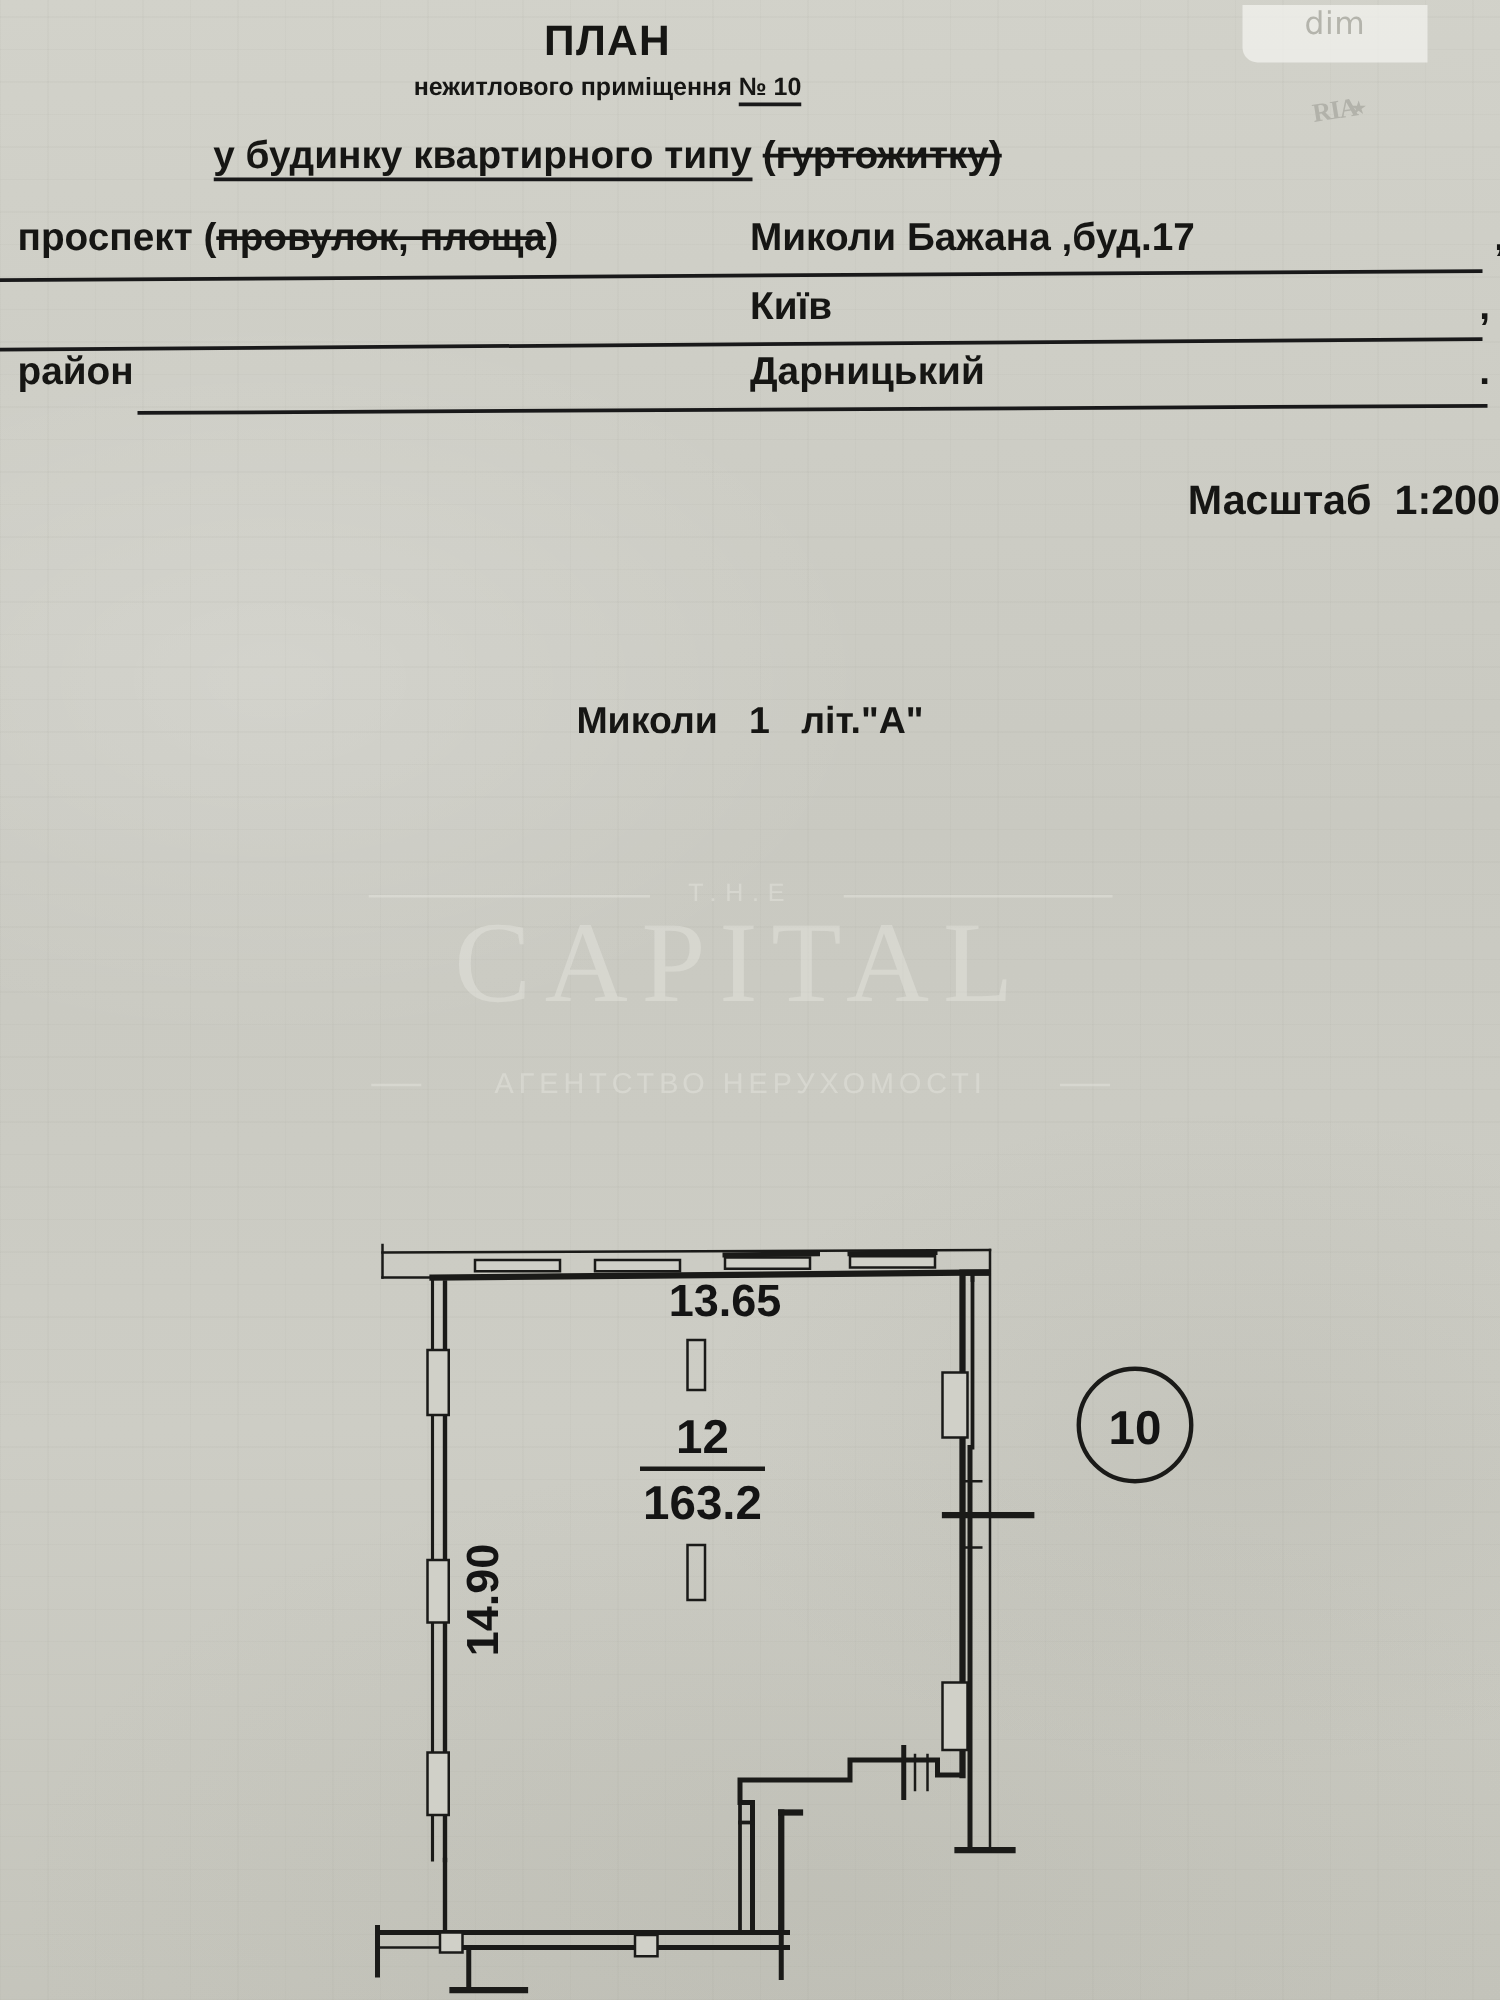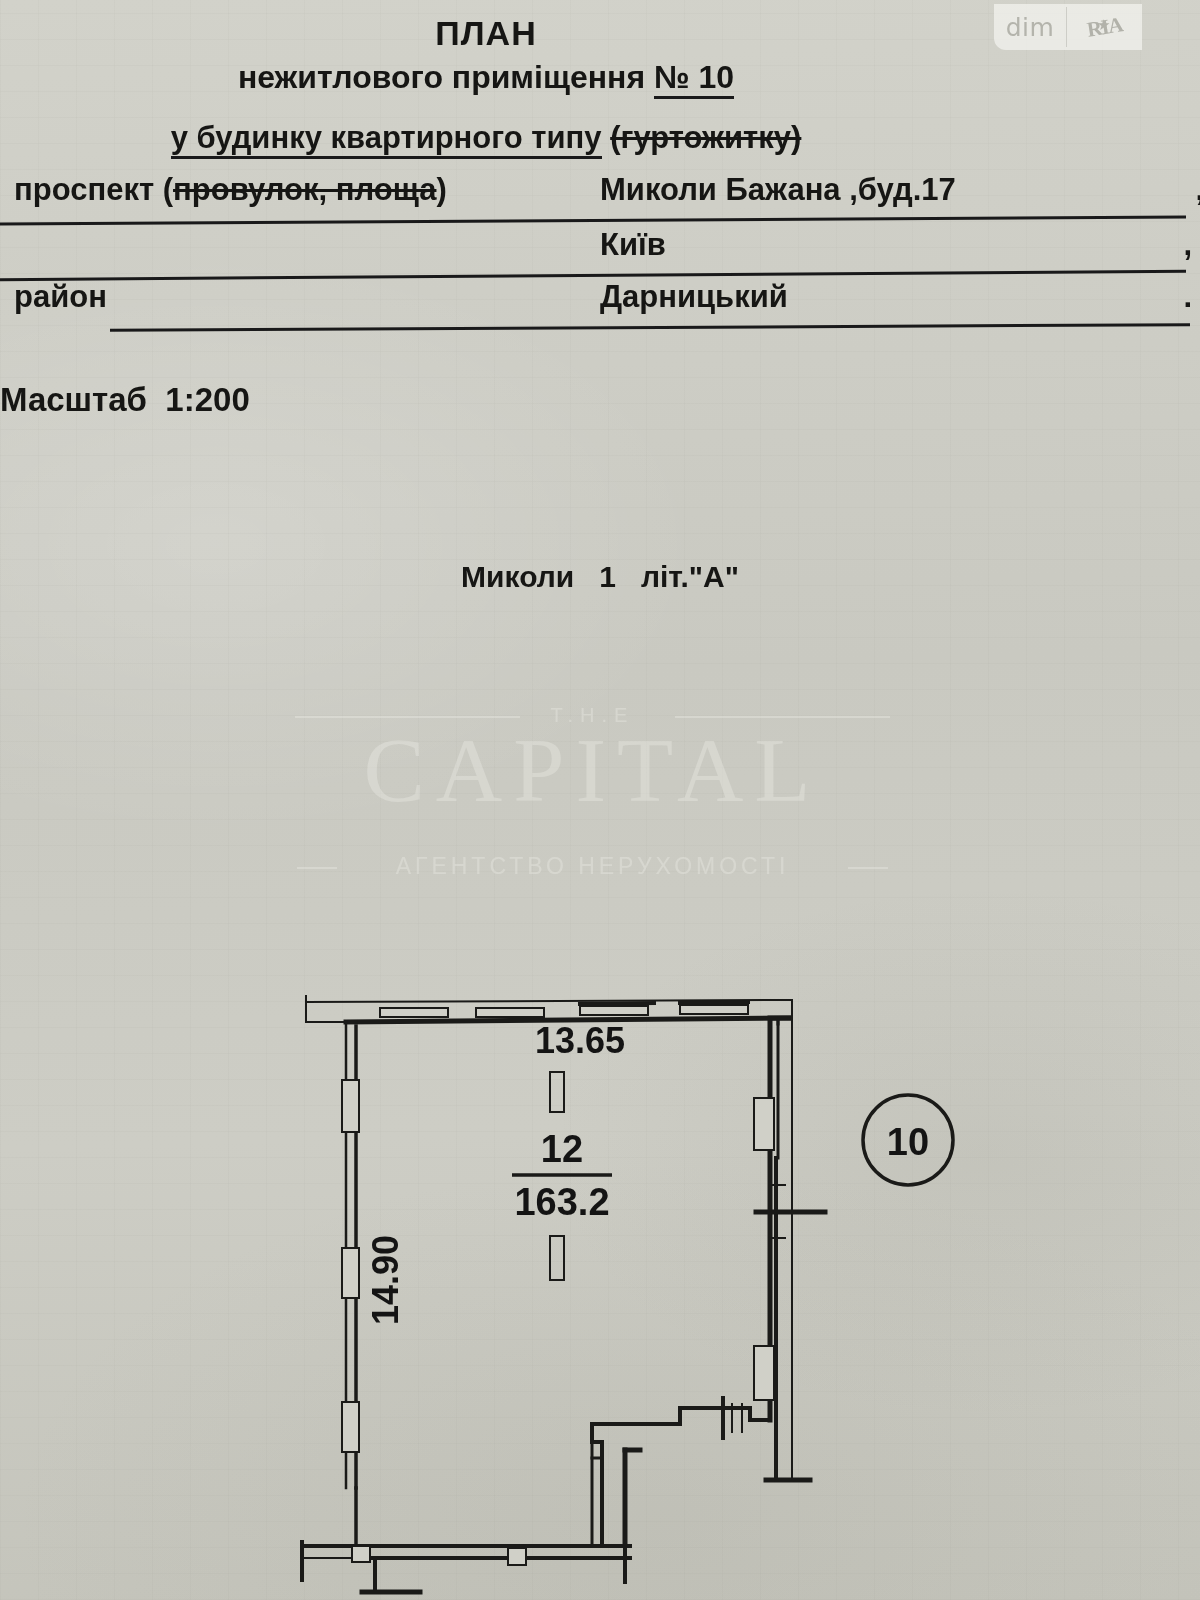--- a/index.html
+++ b/index.html
@@ -41,20 +41,21 @@
     position: absolute;
     top: 4px;
     left: 994px;
     width: 148px;
     height: 46px;
     background: rgba(244,244,240,0.72);
     border-radius: 0 0 0 12px;
     display: flex;
     align-items: center;
     pointer-events: none;
+    flex-direction: column;
   }
   #brand-logo .dim {
     flex: 0 0 72px;
     text-align: center;
     font-size: 25px;
     color: #b4b4ac;
     font-family: "DejaVu Sans", sans-serif;
     letter-spacing: 0.5px;
   }
   #brand-logo .divider {
@@ -94,21 +95,21 @@
   }
   .doc-title {
     text-align: center;
     font-size: 34px;
     font-weight: bold;
     letter-spacing: 1px;
     margin-top: 14px;
   }
   .title-line-2 {
     text-align: center;
-    font-size: 32px;
+    font-size: 20px;
     font-weight: bold;
     margin-top: 6px;
     position: relative;
   }
   .title-line-3 {
     text-align: center;
     font-size: 31px;
     font-weight: bold;
     margin-top: 24px;
   }
@@ -157,21 +158,21 @@
     height: 3px;
     background: #19191a;
     bottom: 0;
   }
 
   #scale-text {
     position: absolute;
     top: 381px;
     left: 0;
     width: 1200px;
-    text-align: left;
+    text-align: right;
     font-size: 33px;
     font-weight: bold;
   }
   #floor-text {
     position: absolute;
     top: 560px;
     left: 0;
     width: 1200px;
     text-align: center;
     font-size: 30px;

